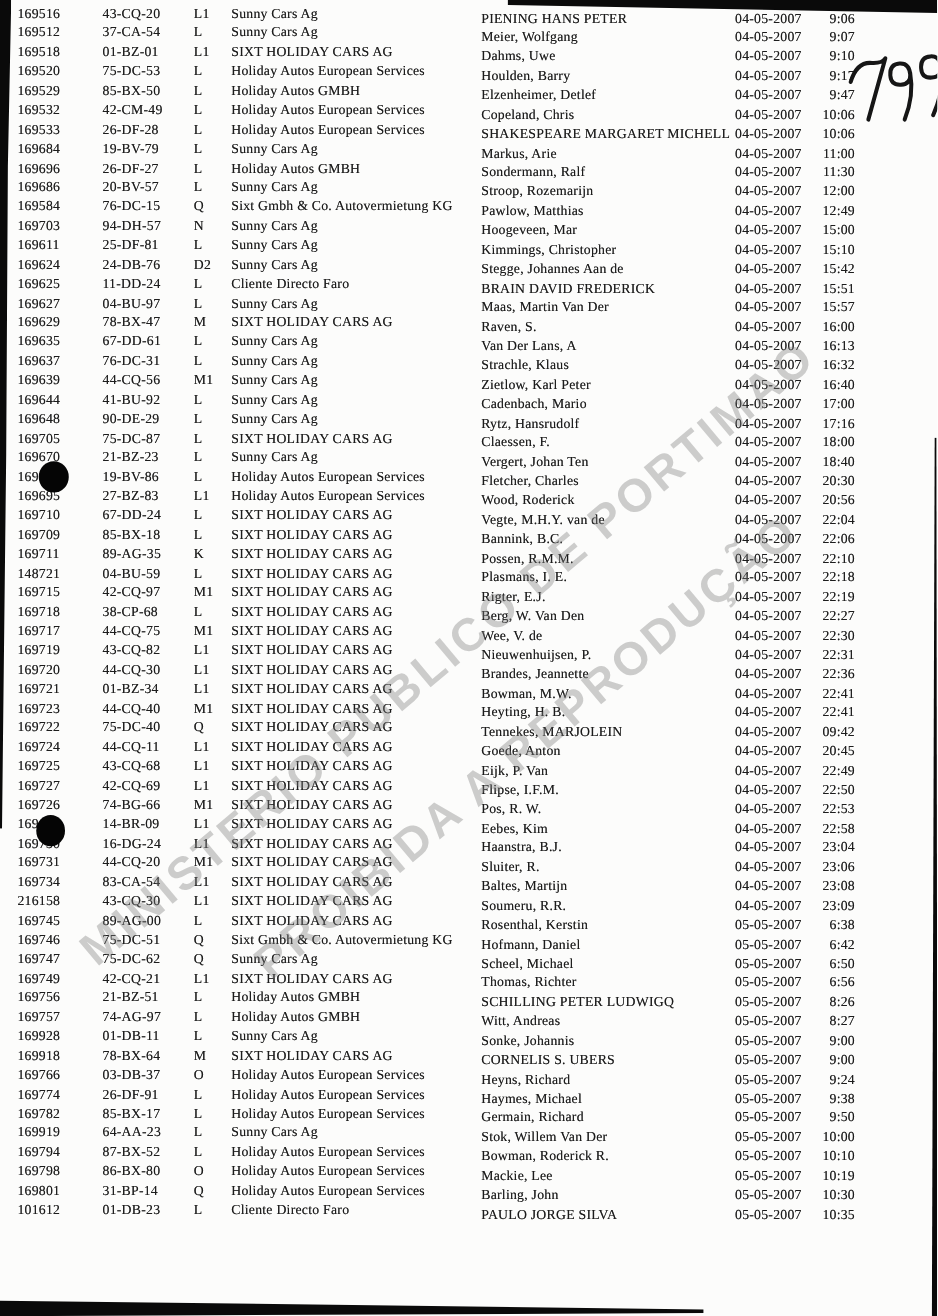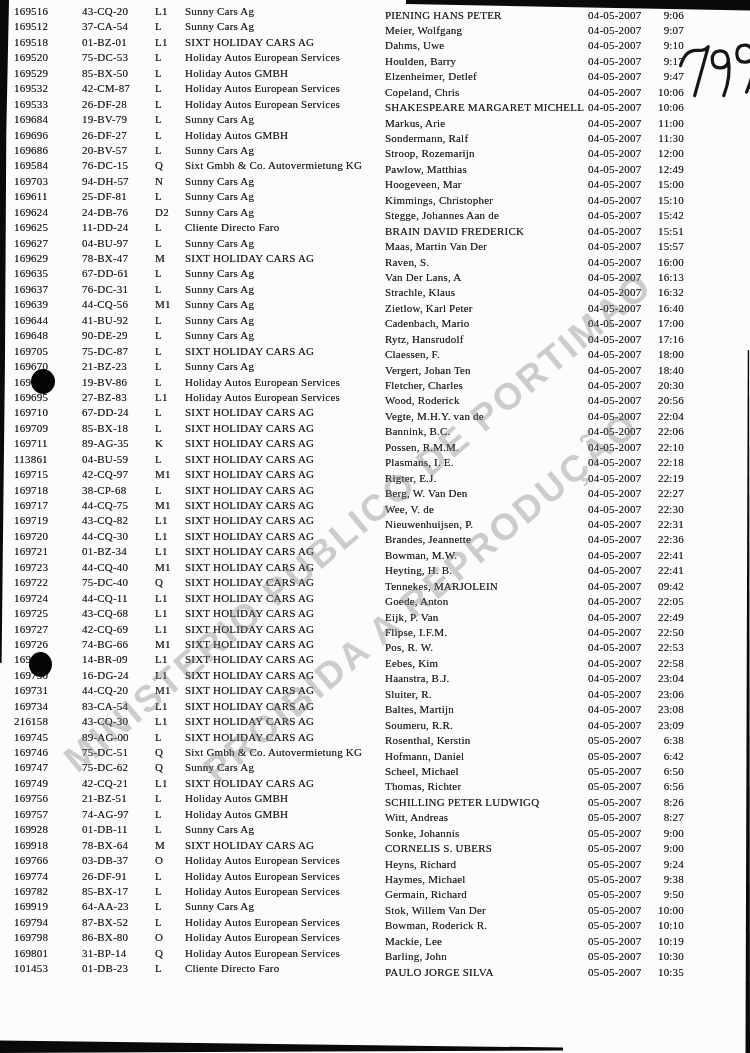--- a/index.html
+++ b/index.html
@@ -89,21 +89,21 @@
       <div class="row">
         <span class="cell c-id">169529</span>
         <span class="cell c-plate">85-BX-50</span>
         <span class="cell c-code">L</span>
         <span class="cell c-company">Holiday Autos GMBH</span>
         <span class="cell c-name">Elzenheimer, Detlef</span>
         <span class="cell c-date"><span class="d">04-05-2007</span><span class="t">9:47</span></span>
       </div>
       <div class="row">
         <span class="cell c-id">169532</span>
-        <span class="cell c-plate">42-CM-87</span>
+        <span class="cell c-plate">42-CM-49</span>
         <span class="cell c-code">L</span>
         <span class="cell c-company">Holiday Autos European Services</span>
         <span class="cell c-name">Copeland, Chris</span>
         <span class="cell c-date"><span class="d">04-05-2007</span><span class="t">10:06</span></span>
       </div>
       <div class="row">
         <span class="cell c-id">169533</span>
         <span class="cell c-plate">26-DF-28</span>
         <span class="cell c-code">L</span>
         <span class="cell c-company">Holiday Autos European Services</span>
@@ -280,21 +280,21 @@
       </div>
       <div class="row">
         <span class="cell c-id">169711</span>
         <span class="cell c-plate">89-AG-35</span>
         <span class="cell c-code">K</span>
         <span class="cell c-company">SIXT HOLIDAY CARS AG</span>
         <span class="cell c-name">Possen, R.M.M.</span>
         <span class="cell c-date"><span class="d">04-05-2007</span><span class="t">22:10</span></span>
       </div>
       <div class="row">
-        <span class="cell c-id">113861</span>
+        <span class="cell c-id">148721</span>
         <span class="cell c-plate">04-BU-59</span>
         <span class="cell c-code">L</span>
         <span class="cell c-company">SIXT HOLIDAY CARS AG</span>
         <span class="cell c-name">Plasmans, I. E.</span>
         <span class="cell c-date"><span class="d">04-05-2007</span><span class="t">22:18</span></span>
       </div>
       <div class="row">
         <span class="cell c-id">169715</span>
         <span class="cell c-plate">42-CQ-97</span>
         <span class="cell c-code">M1</span>
@@ -357,21 +357,21 @@
         <span class="cell c-company">SIXT HOLIDAY CARS AG</span>
         <span class="cell c-name">Tennekes, MARJOLEIN</span>
         <span class="cell c-date"><span class="d">04-05-2007</span><span class="t">09:42</span></span>
       </div>
       <div class="row">
         <span class="cell c-id">169724</span>
         <span class="cell c-plate">44-CQ-11</span>
         <span class="cell c-code">L1</span>
         <span class="cell c-company">SIXT HOLIDAY CARS AG</span>
         <span class="cell c-name">Goede, Anton</span>
-        <span class="cell c-date"><span class="d">04-05-2007</span><span class="t">22:05</span></span>
+        <span class="cell c-date"><span class="d">04-05-2007</span><span class="t">20:45</span></span>
       </div>
       <div class="row">
         <span class="cell c-id">169725</span>
         <span class="cell c-plate">43-CQ-68</span>
         <span class="cell c-code">L1</span>
         <span class="cell c-company">SIXT HOLIDAY CARS AG</span>
         <span class="cell c-name">Eijk, P. Van</span>
         <span class="cell c-date"><span class="d">04-05-2007</span><span class="t">22:49</span></span>
       </div>
       <div class="row">
@@ -544,21 +544,21 @@
       </div>
       <div class="row">
         <span class="cell c-id">169801</span>
         <span class="cell c-plate">31-BP-14</span>
         <span class="cell c-code">Q</span>
         <span class="cell c-company">Holiday Autos European Services</span>
         <span class="cell c-name">Barling, John</span>
         <span class="cell c-date"><span class="d">05-05-2007</span><span class="t">10:30</span></span>
       </div>
       <div class="row">
-        <span class="cell c-id">101453</span>
+        <span class="cell c-id">101612</span>
         <span class="cell c-plate">01-DB-23</span>
         <span class="cell c-code">L</span>
         <span class="cell c-company">Cliente Directo Faro</span>
         <span class="cell c-name">PAULO JORGE SILVA</span>
         <span class="cell c-date"><span class="d">05-05-2007</span><span class="t">10:35</span></span>
       </div>
     </div>
 
   <div class="blob blob1"></div>
   <div class="blob blob2"></div>

